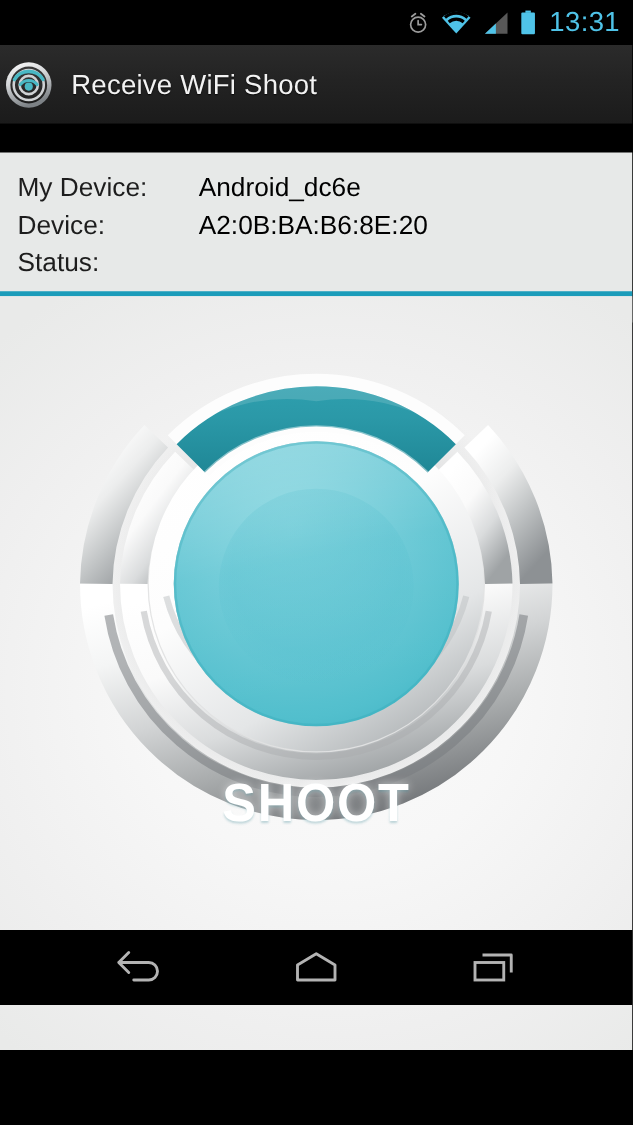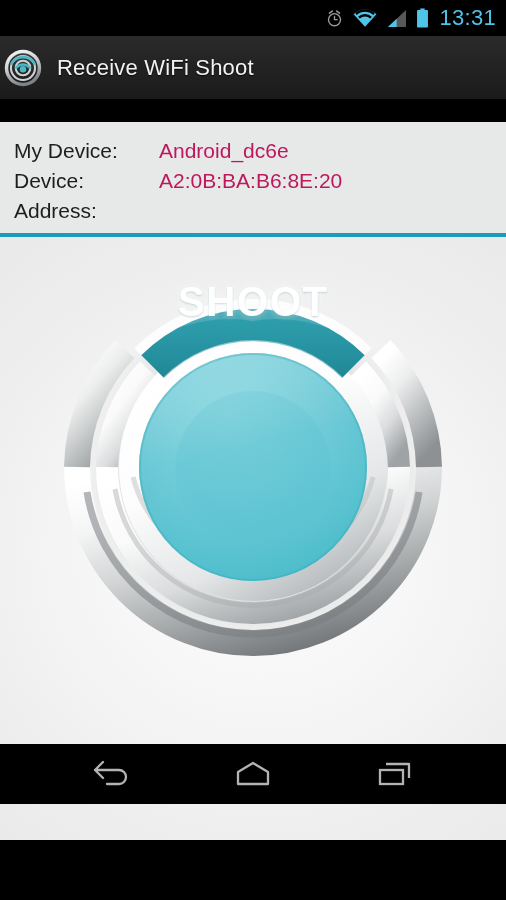--- a/index.html
+++ b/index.html
@@ -61,21 +61,21 @@
     width:506px; height:136px;
     background:#e7e9e8;
     padding:17px 0 0 14px;
     margin-top:22px;
   }
   .info-row { display:flex; align-items:baseline; margin-bottom:6px; }
   .info-label {
     width:145px; flex:none;
     color:#1d1d1d; font-size:21px; font-weight:400;
   }
-  .info-value { color:#be185d; font-size:21px; font-weight:400; }
+  .info-value { color:#000000; font-size:21px; font-weight:400; }
 
   #accent-divider {
     position:absolute; top:233px; left:0;
     width:506px; height:4px;
     background:#1b9cba;
   }
 
   
   #main-content {
     position:absolute; top:237px; left:0;
@@ -88,22 +88,22 @@
   #shoot-button {
     position:absolute;
     left:63px; top:40px;
     width:380px; height:380px;
     cursor:pointer;
   }
   #shoot-button svg { display:block; width:380px; height:380px; }
 
   #shoot-label {
     position:absolute;
-    left:0; top:0; width:380px; height:380px;
-    display:flex; align-items:flex-start; justify-content:center;
+    left:0; top:11px; width:380px; height:380px;
+    display:flex; align-items:flex-end; justify-content:center;
     pointer-events:none;
   }
   #shoot-label span {
     color:#ffffff;
     font-size:43px;
     font-weight:bold;
     letter-spacing:1.5px;
     transform:scaleX(0.94);
     text-shadow:0 0 7px rgba(255,255,255,0.55),
                 0 1px 2px rgba(40,120,135,0.35);
@@ -191,21 +191,21 @@
       <div class="info-label">My Device:</div>
       <div class="info-value">Android_dc6e</div>
     </div>
 
     <div class="info-row">
       <div class="info-label">Device:</div>
       <div class="info-value">A2:0B:BA:B6:8E:20</div>
     </div>
 
     <div class="info-row">
-      <div class="info-label">Address:</div>
+      <div class="info-label">Status:</div>
     </div>
   </div>
 
   <div id="accent-divider"></div>
 
   <div id="main-content">
 
     <div id="shoot-button">
       <svg viewBox="0 0 380 380">
         <defs>

